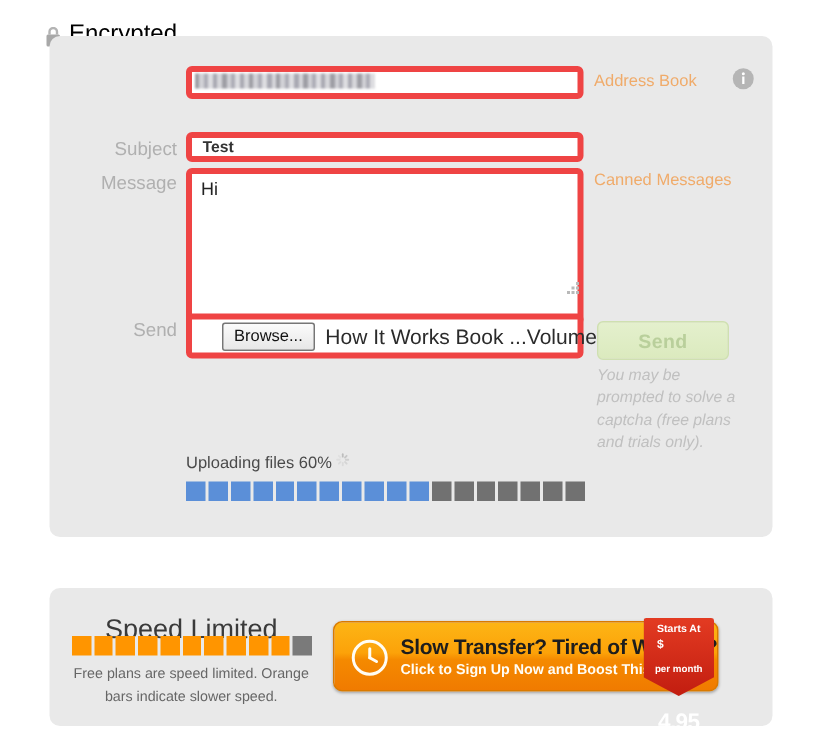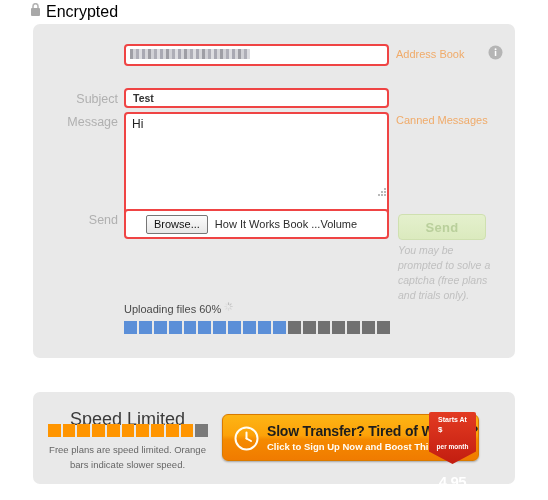--- a/index.html
+++ b/index.html
@@ -7,22 +7,22 @@
     margin: 0; padding: 0;
     width: 548px; height: 500px;
     background: #ffffff;
     font-family: "Liberation Sans", sans-serif;
     overflow: hidden;
   }
   .page { position: relative; width: 548px; height: 500px; background:#fff; }
 
   
   .enc-row {
-    position: absolute; left: 30px; top: 3px;
-    display: flex; align-items: flex-start; gap: 5px;
+    position: absolute; left: 30px; top: 14px;
+    display: flex; align-items: flex-end; gap: 5px;
   }
   .lock-icon { width: 11px; height: 14px; display:block; }
 
   
   .panel {
     position: absolute;
     background: #e9e9e9;
     border-radius: 7px;
   }
   #compose-panel { left: 33px; top: 24px; width: 482px; height: 334px; }
@@ -31,21 +31,21 @@
   
   .label {
     position: absolute;
     font-size: 12.5px; color: #b0b0b0;
     text-align: right; width: 72px;
     line-height: 16px;
   }
   .field {
     position: absolute;
     background: #ffffff;
-    border: 2px solid #ef4444;
+    border: 4px solid #ef4444;
     border-radius: 4px;
     font-size: 10.5px;
     color: #333;
     padding: 4px 7px;
     font-family: "Liberation Sans", sans-serif;
   }
 
   #to-field      { left: 124px; top: 44px; width: 265px; height: 22px; }
   #subject-field { left: 124px; top: 88px; width: 265px; height: 20px; font-weight:600; }
   #message-field {
@@ -89,21 +89,21 @@
   .browse-btn {
     border: 1px solid #767676;
     background: linear-gradient(#fbfbfb,#e7e7e7);
     border-radius: 2px;
     font-size: 11px; color: #111;
     padding: 2px 7px 3px 7px;
     font-family: "Liberation Sans", sans-serif;
     line-height: 12px;
     cursor: default;
   }
-  .file-name { font-size: 11px; color: #2b2b2b; white-space: nowrap; }
+  .file-name { font-size: 14px; color: #2b2b2b; white-space: nowrap; }
 
   
   .side-link {
     position: absolute;
     font-size: 11px; color: #f0ab6a;
     line-height: 14px;
     cursor: pointer;
   }
   #address-book-link { left: 396px; top: 47px; }
   #canned-msgs-link  { left: 396px; top: 113px; }

